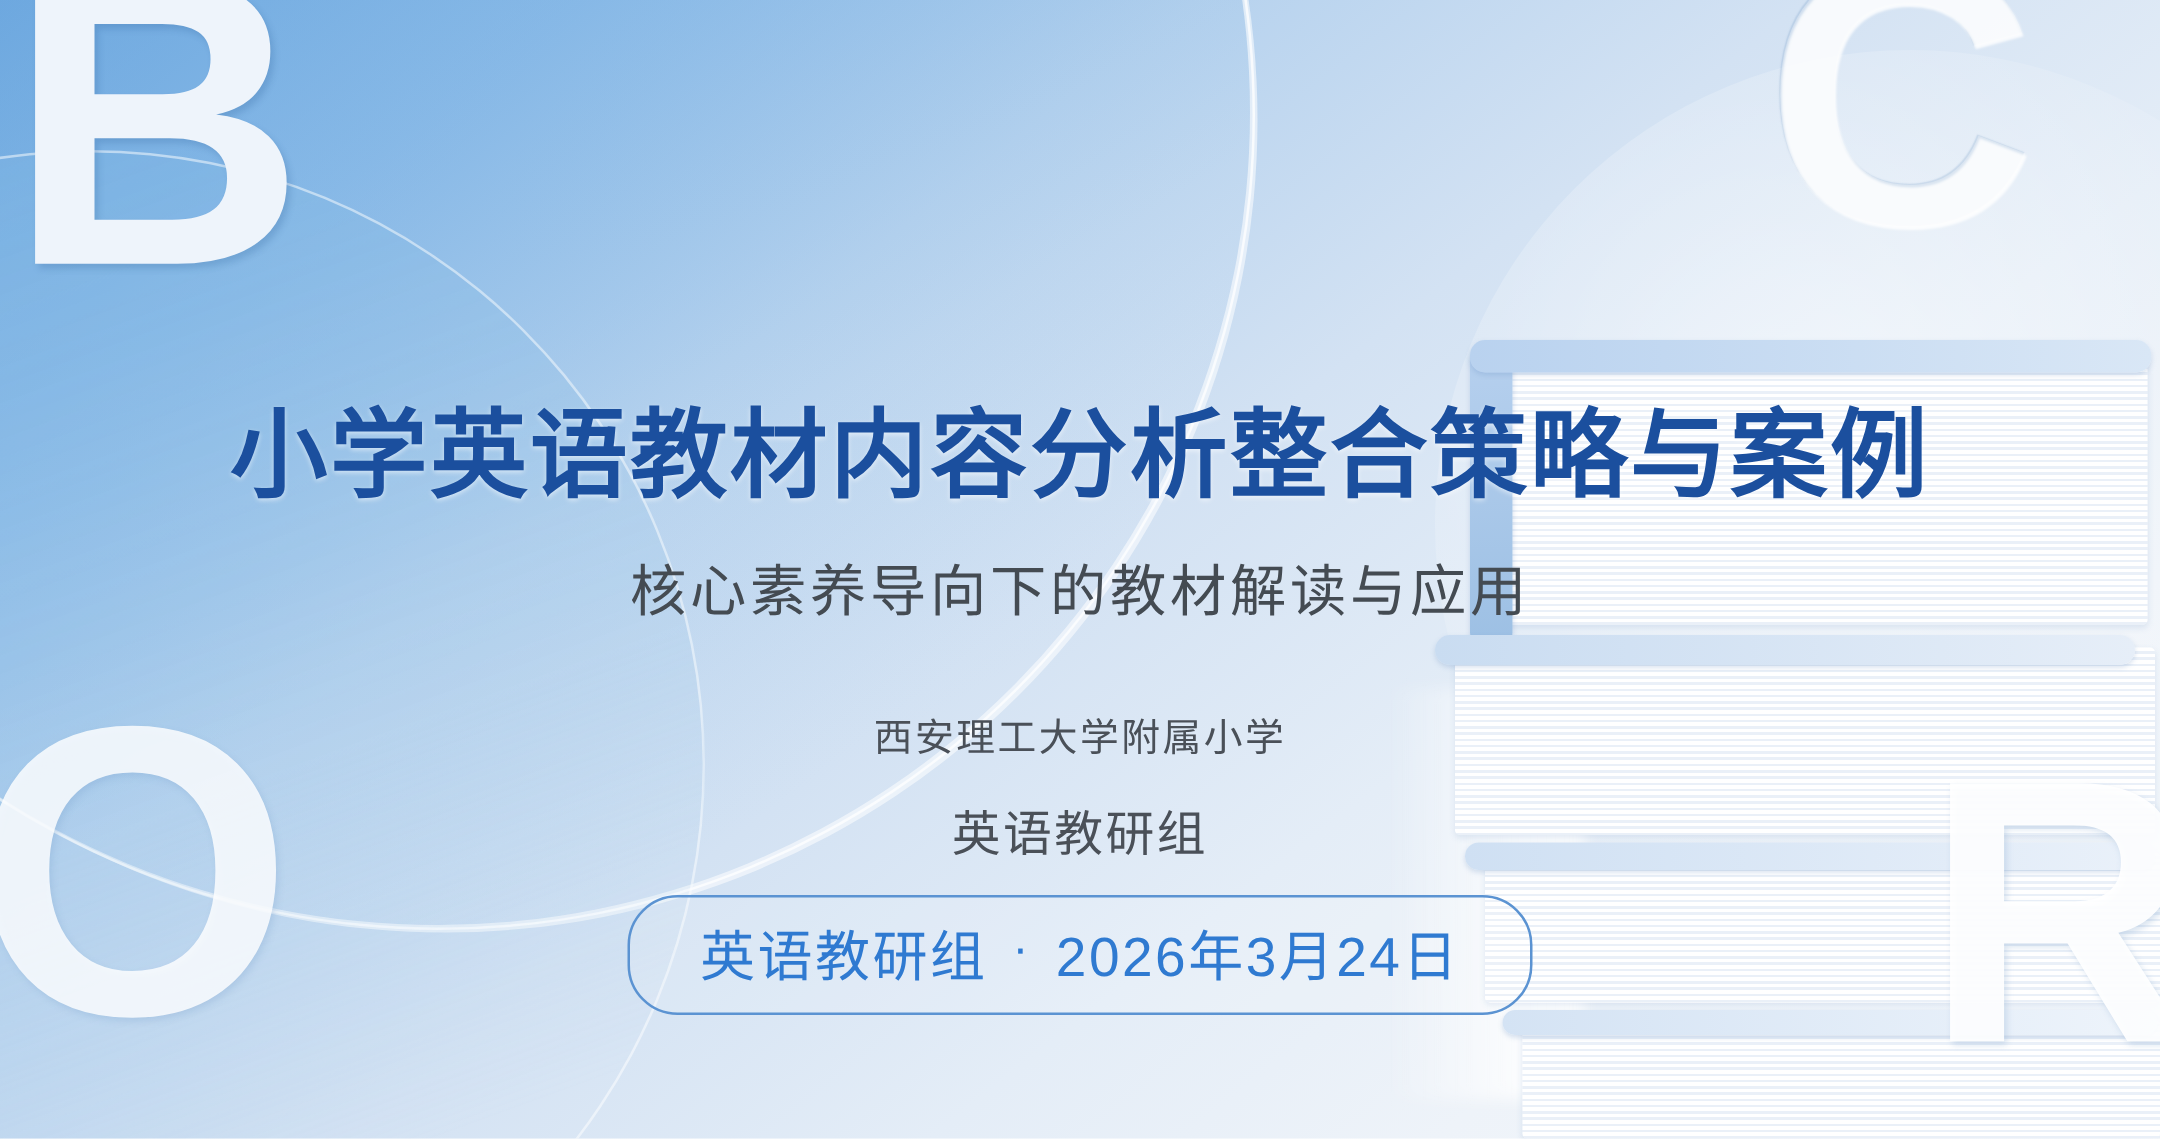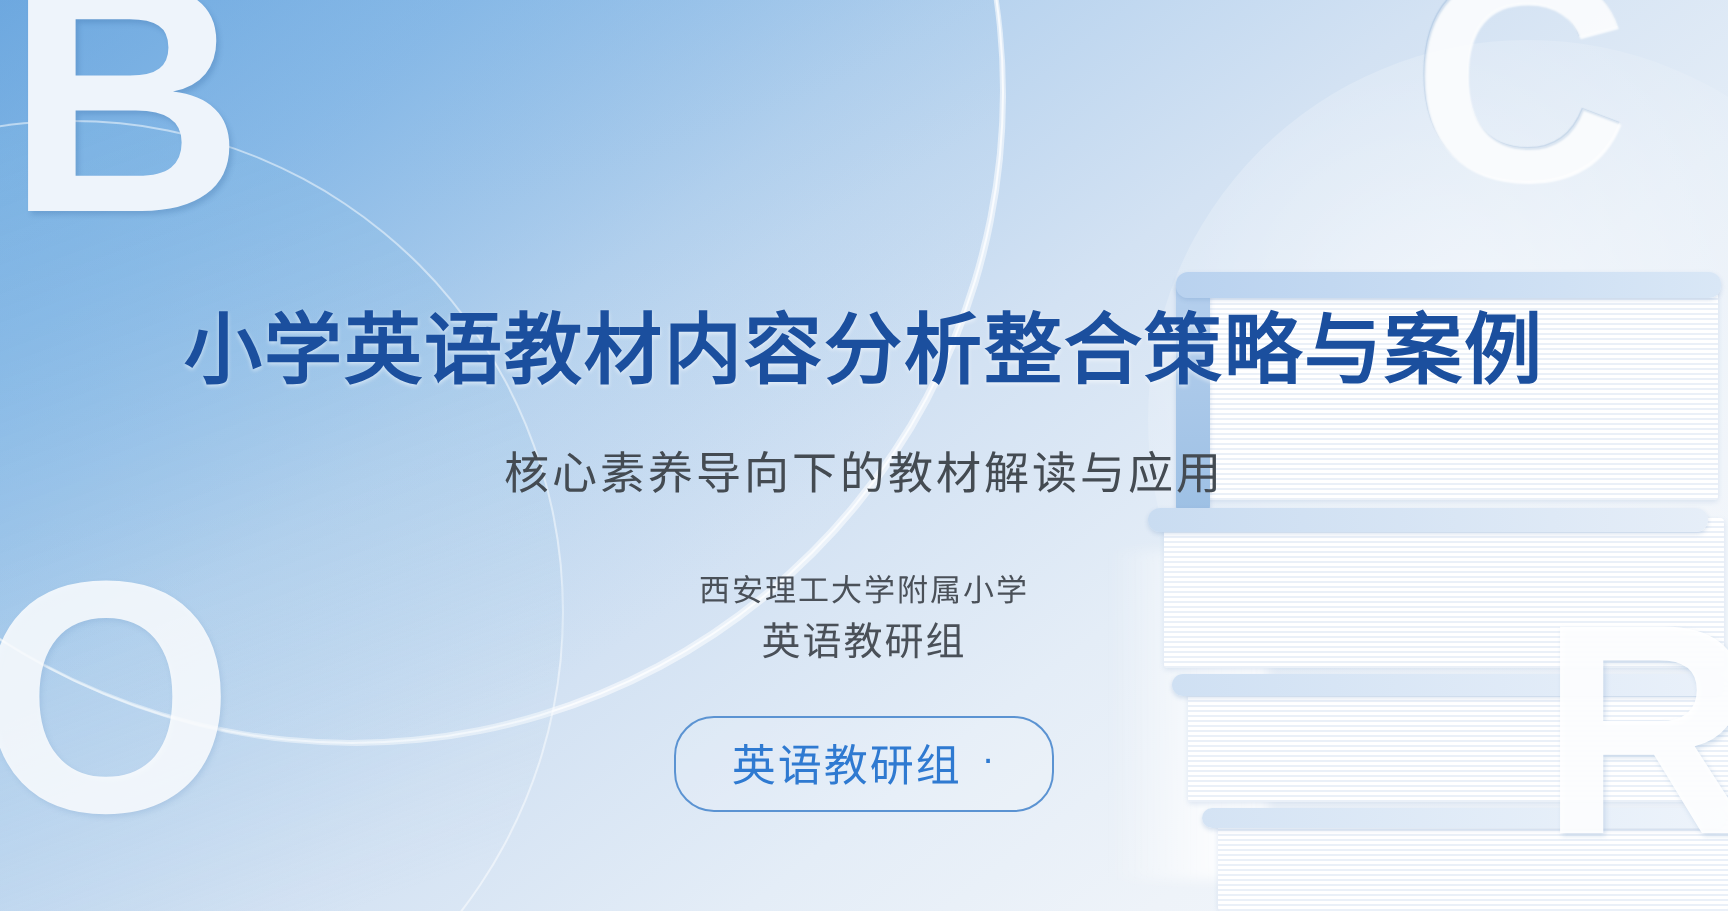--- a/index.html
+++ b/index.html
@@ -150,21 +150,21 @@
   .content {
     position: absolute;
     inset: 0;
     display: flex;
     flex-direction: column;
     align-items: center;
   }
 
   .main-title {
     position: absolute;
-    top: 235px;
+    top: 249px;
     left: 0;
     width: 100%;
     text-align: center;
     font-size: 78px;
     font-weight: 700;
     letter-spacing: 2px;
     color: #1b4f9e;
     text-shadow: 0 2px 4px rgba(255,255,255,0.55);
     white-space: nowrap;
   }
@@ -186,20 +186,21 @@
     position: absolute;
     top: 565px;
     left: 0;
     width: 100%;
     text-align: center;
   }
   .org-name {
     font-size: 31px;
     letter-spacing: 2px;
     color: #4a5058;
+    margin-bottom: 26px;
   }
   .org-dept {
     font-size: 39px;
     letter-spacing: 2px;
     color: #4a5058;
   }
 
   .date-badge-wrap {
     position: absolute;
     top: 716px;
@@ -264,17 +265,18 @@
 
     <div class="org-block">
       <div class="org-name">西安理工大学附属小学</div>
       <div class="org-dept">英语教研组</div>
     </div>
 
     <div class="date-badge-wrap">
       <div class="date-badge">
         <span>英语教研组</span>
         <span class="badge-dot">·</span>
+        <span>2026年3月24日</span>
       </div>
     </div>
 
   </div>
 </div>
 
 </body></html>

